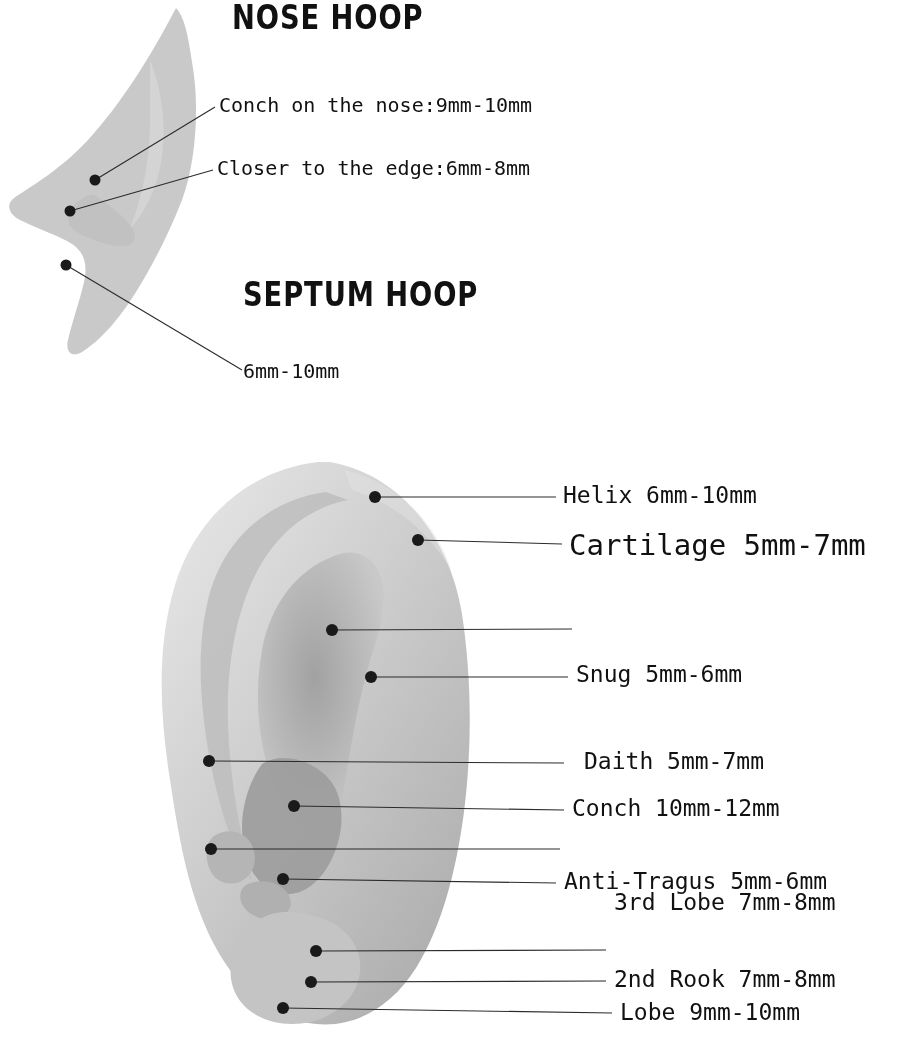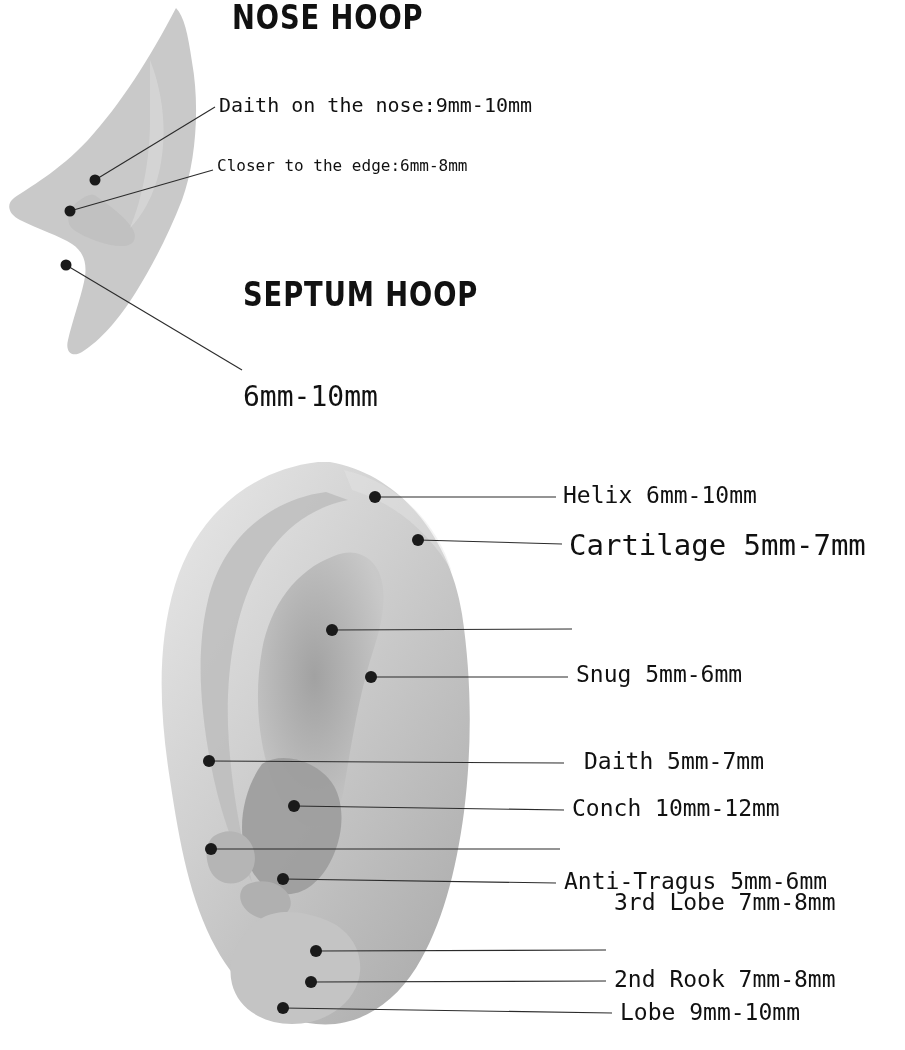--- a/index.html
+++ b/index.html
@@ -213,25 +213,25 @@
     <circle class="dot" cx="283" cy="879" r="6"></circle>
     <circle class="dot" cx="316" cy="951" r="6"></circle>
     <circle class="dot" cx="311" cy="982" r="6"></circle>
     <circle class="dot" cx="283" cy="1008" r="6"></circle>
   </svg>
 
   <div class="heading" id="nose-hoop-title">NOSE HOOP</div>
 
   <div class="heading" id="septum-hoop-title">SEPTUM HOOP</div>
 
-  <div class="label mono" style="left:219px; top:93px; font-size:20px;">Daith on the nose:9mm-10mm</div>
-
-  <div class="label mono" style="left:217px; top:156px; font-size:16px;">Closer to the edge:6mm-8mm</div>
-
-  <div class="label mono" style="left:243px; top:380px; font-size:28px;">6mm-10mm</div>
+  <div class="label mono" style="left:219px; top:93px; font-size:20px;">Conch on the nose:9mm-10mm</div>
+
+  <div class="label mono" style="left:217px; top:156px; font-size:20px;">Closer to the edge:6mm-8mm</div>
+
+  <div class="label mono" style="left:243px; top:359px; font-size:20px;">6mm-10mm</div>
 
   <div class="label mono" style="left:563px; top:482px; font-size:23px;">Helix 6mm-10mm</div>
 
   <div class="label mono" style="left:569px; top:528px; font-size:29px;">Cartilage 5mm-7mm</div>
 
 
   <div class="label mono" style="left:576px; top:661px; font-size:23px;">Snug 5mm-6mm</div>
 
   <div class="label mono" style="left:584px; top:748px; font-size:23px;">Daith 5mm-7mm</div>
 

